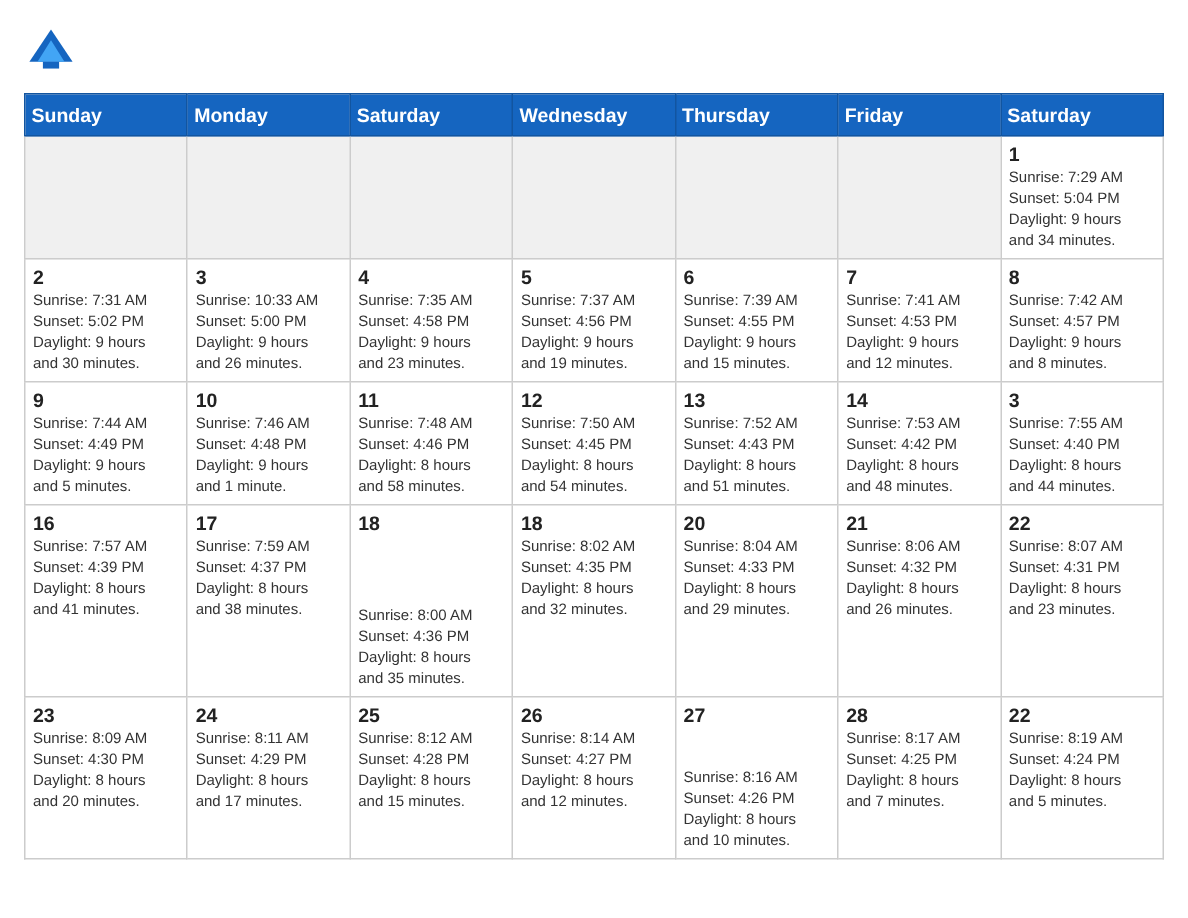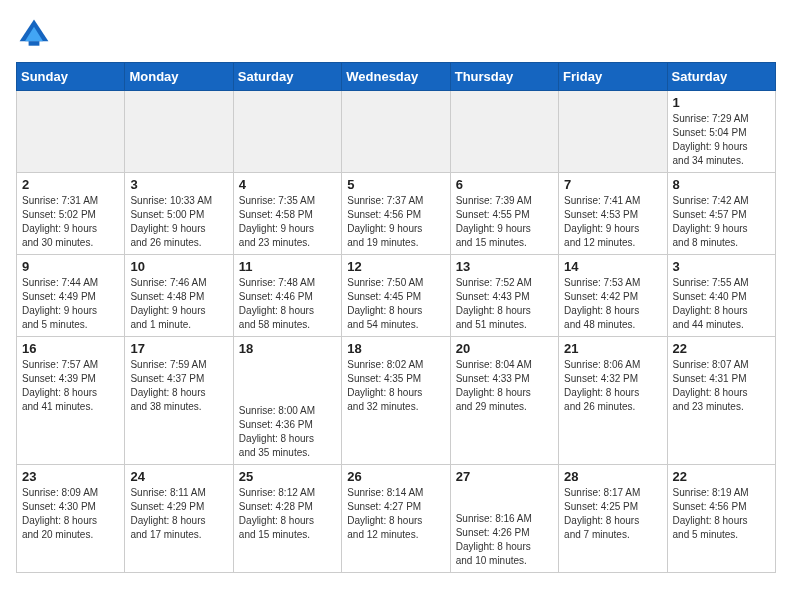--- a/index.html
+++ b/index.html
@@ -336,20 +336,20 @@
           <td>
             <span class="day-number">28</span>
             <div class="day-info" style="white-space: pre-line;">Sunrise: 8:17 AM
 Sunset: 4:25 PM
 Daylight: 8 hours
 and 7 minutes.</div>
           </td>
           <td>
             <span class="day-number">22</span>
             <div class="day-info" style="white-space: pre-line;">Sunrise: 8:19 AM
-Sunset: 4:56 PM
+Sunset: 4:24 PM
 Daylight: 8 hours
 and 5 minutes.</div>
           </td>
         </tr>
       </tbody>
   </table>
 </div>
 
 </body></html>

